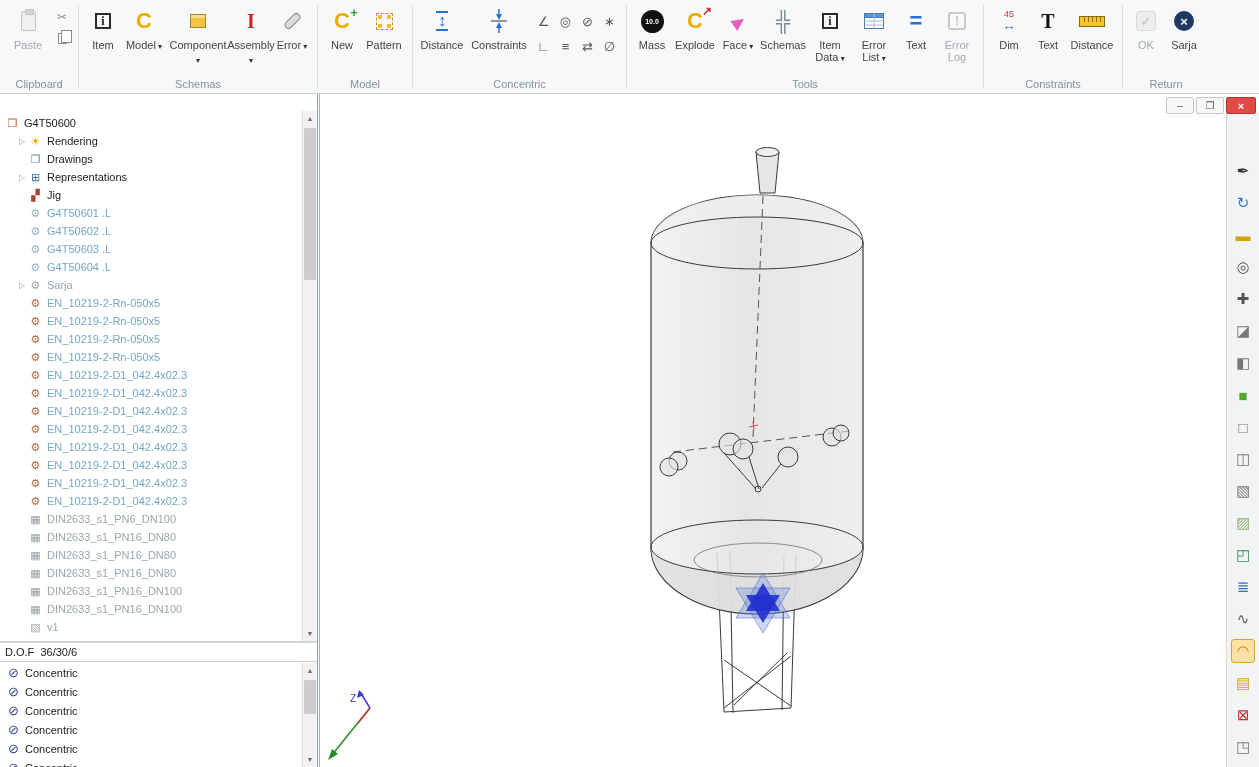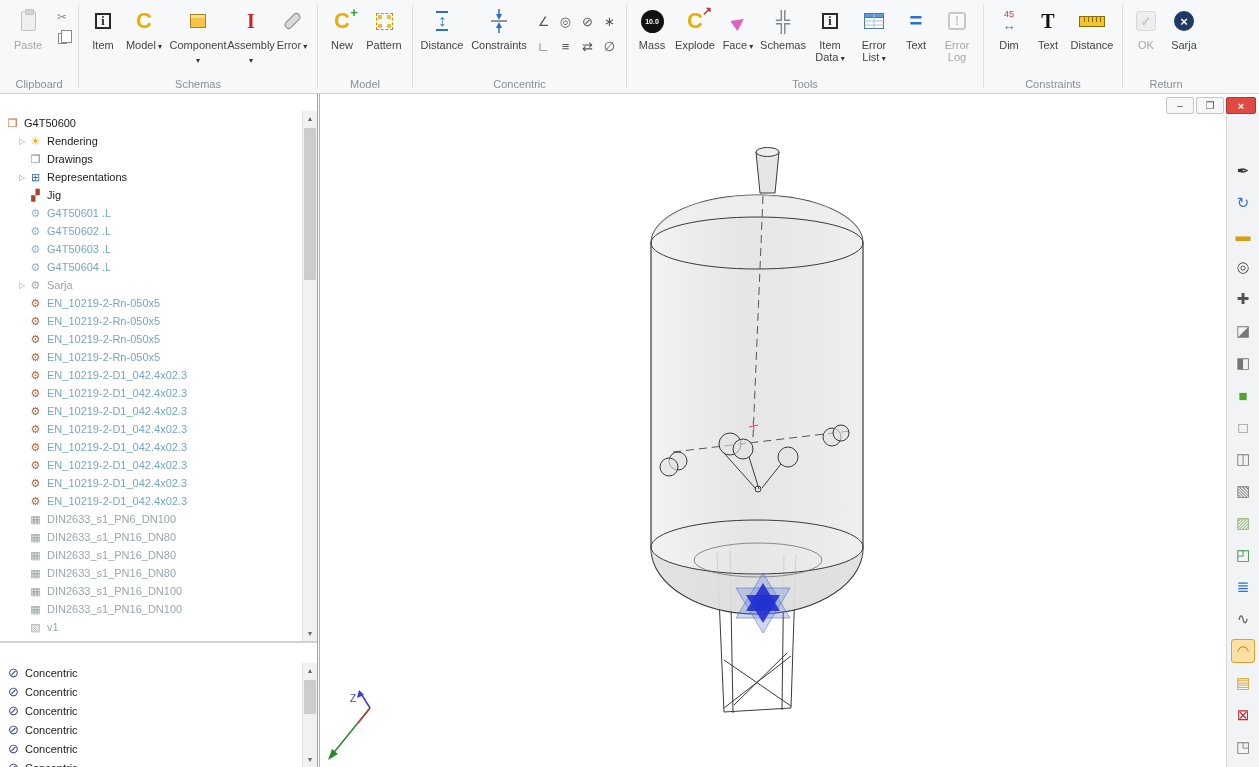--- a/index.html
+++ b/index.html
@@ -464,20 +464,21 @@
     <span class="tlabel tone-gray">DIN2633_s1_PN16_DN100</span>
   </div>
         <div class="trow" style="padding-left: 16px;">
     <span class="tarrow" style="width: 12px;"></span>
     <span class="ticon" style="color: rgb(168, 168, 168);">▧</span>
     <span class="tlabel tone-gray">v1</span>
   </div>
       </div>
 
     <div id="dof">
+      <div id="dof-header">D.O.F  36/30/6</div>
       <div id="dof-list">
         <div class="vscroll">
           <div class="sarr">▲</div>
           <div class="sthumb" style="top:17px;height:34px"></div>
           <div class="sarr bottom">▼</div>
         </div>
       <div class="dofrow">
     <span class="ticon" style="color: rgb(43, 63, 142);">⊘</span>
     <span class="tlabel tone-dark">Concentric</span>
   </div>

